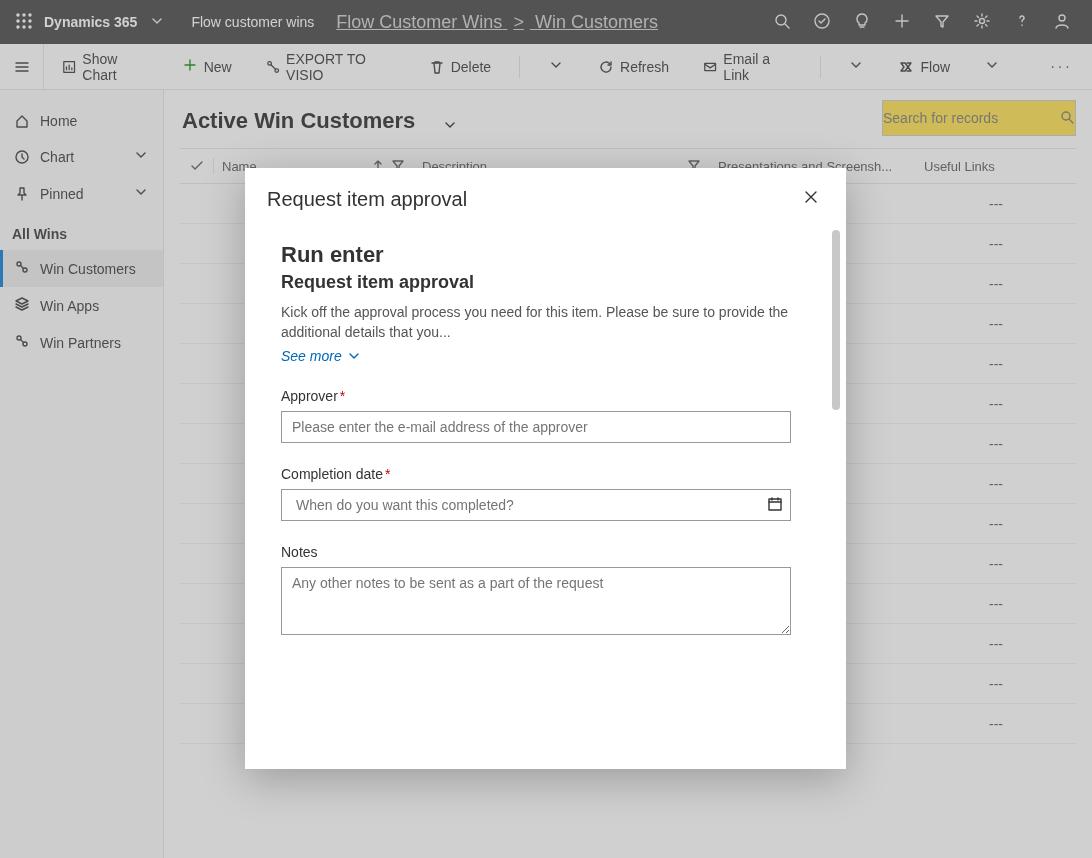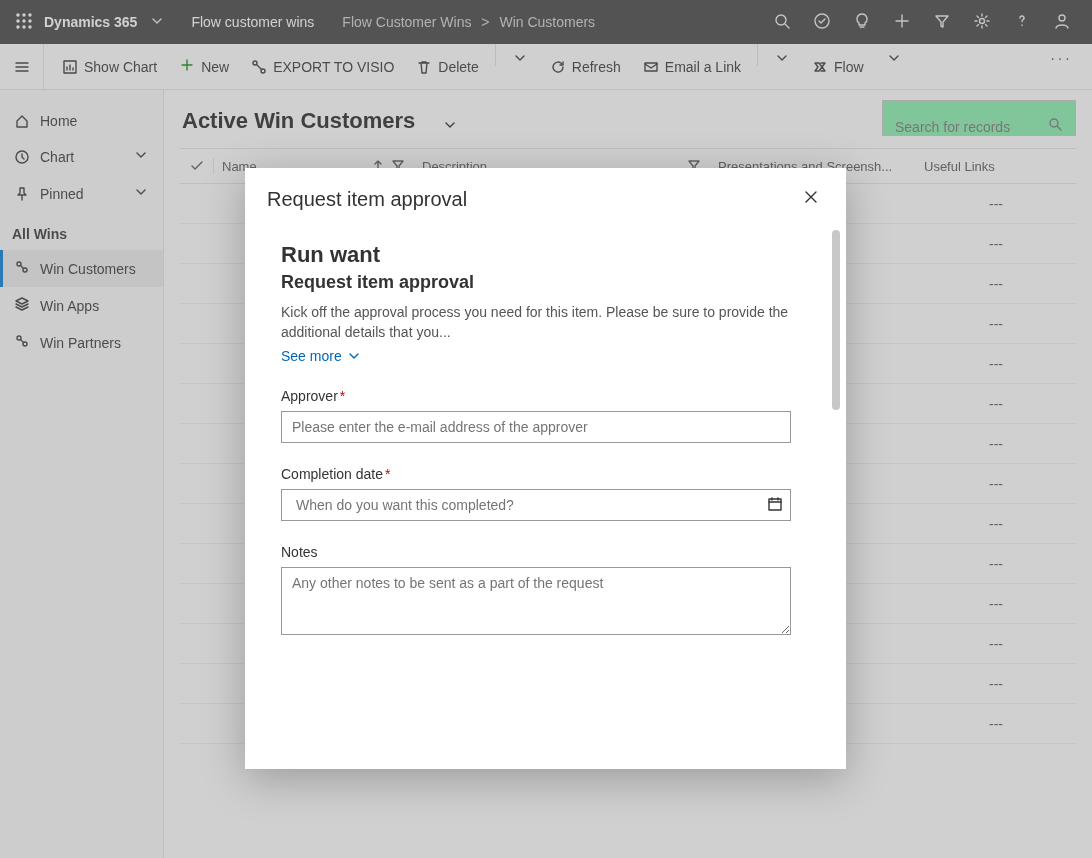--- a/index.html
+++ b/index.html
@@ -4,51 +4,51 @@
 <style>
   * { box-sizing: border-box; margin: 0; padding: 0; font-family: 'Segoe UI', Tahoma, sans-serif; }
   body { width: 1092px; height: 858px; overflow: hidden; position: relative; background: #fff; color: #333; }
 
   
   .topbar { background: #404040; color: #fff; height: 44px; display: flex; align-items: center; padding: 0 10px; font-size: 14px; }
   .topbar .waffle { width: 28px; text-align: center; }
   .topbar .brand { font-weight: 600; margin-left: 6px; margin-right: 4px; }
   .topbar .chev { margin: 0 8px; opacity: .9; }
   .topbar .appname { margin-left: 18px; }
-  .topbar .bc { margin-left: 28px; color: #d0d0d0; font-size: 14px; }
+  .topbar .bc { margin-left: 22px; color: #d0d0d0; font-size: 18px; text-decoration: underline; }
   .topbar .bc .sep { margin: 0 6px; color: #d0d0d0; }
   .topbar .spacer { flex: 1; }
   .topbar .ticon { width: 40px; text-align: center; opacity: .9; }
   .topbar svg { stroke: #fff; fill: none; }
 
   
   .row2 { display: flex; border-bottom: 1px solid #e5e5e5; height: 46px; }
   .hamburger { width: 44px; display: flex; align-items: center; justify-content: center; border-right: 1px solid #e5e5e5; }
-  .cmdbar { flex: 1; display: flex; padding: 0 8px; gap: 2px; }
+  .cmdbar { flex: 1; display: flex; align-items: center; padding: 0 8px; gap: 14px; }
   .cmd { display: flex; align-items: center; gap: 6px; padding: 6px 10px; font-size: 14px; color: #333; cursor: pointer; }
   .cmd svg { stroke: #666; }
   .cmd .plus svg { stroke: #0b8a0b; }
   .cmd-div { width: 1px; height: 22px; background: #e0e0e0; margin: 0 4px; }
   .cmd-chev { padding: 6px 10px; }
   .cmdbar .spacer { flex: 1; }
   .more-dots { padding: 6px 12px; letter-spacing: 2px; color: #666; }
 
   
   .content { display: flex; height: calc(858px - 44px - 46px); }
   .sidenav { width: 196px; border-right: 1px solid #e5e5e5; background: #fbfbfb; padding-top: 14px; font-size: 14px; }
   .nav-item { display: flex; align-items: center; gap: 10px; padding: 9px 14px; color: #333; cursor: pointer; }
   .nav-item .chev { margin-left: auto; }
   .nav-section { padding: 14px 12px 8px; font-weight: 600; font-size: 14px; }
   .nav-sub { display: flex; align-items: center; gap: 10px; padding: 9px 14px 9px 14px; cursor: pointer; }
   .nav-sub.active { background: #ededed; position: relative; }
   .nav-sub.active::before { content: ''; position: absolute; left: 0; top: 0; bottom: 0; width: 3px; background: #0078d4; }
 
   .main { flex: 1; padding: 14px 16px 0 16px; position: relative; }
   .view-title { display: flex; align-items: flex-end; gap: 26px; font-size: 22px; font-weight: 600; color: #222; margin: 4px 0 14px 2px; }
-  .searchbox { position: absolute; right: 16px; top: 10px; width: 194px; height: 36px; border: 1px solid #c8c8c8; display: flex; align-items: flex-end; padding: 0 12px; color: #777; font-size: 14px; background: #86efac; }
+  .searchbox { position: absolute; right: 16px; top: 10px; width: 194px; height: 36px; border: 1px solid #c8c8c8; display: flex; align-items: center; padding: 0 0; color: #777; font-size: 14px; background: #fde047; }
   .searchbox .sicon { margin-left: auto; }
 
   .grid-head { display: flex; align-items: center; border-top: 1px solid #e5e5e5; border-bottom: 1px solid #e5e5e5; height: 36px; font-size: 13px; color: #555; }
   .gh { display: flex; align-items: center; gap: 6px; padding: 0 8px; }
   .gh.check { width: 34px; justify-content: center; border-right: 1px solid #e5e5e5; }
   .gh.name { width: 200px; }
   .gh.desc { width: 296px; }
   .gh.pres { width: 206px; }
   .gh.links { width: 160px; }
   .gh .sort { margin-left: auto; display: flex; gap: 4px; }
@@ -67,21 +67,21 @@
   
   .modal { position: absolute; left: 245px; top: 168px; width: 601px; height: 601px; background: #fff; box-shadow: 0 10px 40px rgba(0,0,0,.25); display: flex; flex-direction: column; }
   .modal-head { display: flex; align-items: center; padding: 16px 22px; }
   .modal-head h2 { font-size: 20px; font-weight: 400; color: #333; }
   .modal-head .close { margin-left: auto; cursor: pointer; padding: 4px; }
   .modal-body { padding: 6px 22px 0 36px; position: relative; }
   .modal-body .scroll-track { position: absolute; right: 6px; top: 0; width: 8px; height: 180px; background: #c8c8c8; border-radius: 4px; }
   .runflow-title { font-size: 22px; font-weight: 600; margin-top: 6px; }
   .runflow-sub { font-size: 18px; font-weight: 600; margin-top: 4px; }
   .runflow-desc { font-size: 14px; color: #555; margin-top: 10px; max-width: 510px; line-height: 1.4; }
-  .see-more { display: inline-flex; align-items: center; gap: 4px; color: #0067b8; font-size: 14px; margin-top: 6px; cursor: pointer; }
+  .see-more { display: inline-flex; align-items: center; gap: 4px; color: #0067b8; font-size: 14px; margin-top: 6px; cursor: pointer; font-style: italic; }
   .field { margin-top: 22px; max-width: 510px; }
   .field label { font-size: 14px; color: #333; }
   .field .req { color: #c60000; margin-left: 2px; }
   .field input, .field textarea { width: 100%; border: 1px solid #999; padding: 7px 10px; font-size: 14px; color: #0f766e; margin-top: 6px; font-family: inherit; }
   .field textarea { height: 68px; resize: both; }
   .date-wrap { position: relative; }
   .date-wrap input { padding-left: 14px; }
   .date-wrap .cal { position: absolute; right: 8px; top: 50%; transform: translateY(-30%); }
 
   svg.i { width: 16px; height: 16px; stroke-width: 1.4; stroke-linecap: round; stroke-linejoin: round; fill: none; stroke: currentColor; }
@@ -423,21 +423,21 @@
 
 <div class="modal">
   <div class="modal-head">
     <h2>Request item approval</h2>
     <span class="close"><svg class="i i18" viewBox="0 0 18 18" stroke="#444">
           <path d="M4 4l10 10M14 4L4 14"></path>
         </svg></span>
   </div>
   <div class="modal-body">
     <div class="scroll-track"></div>
-    <div class="runflow-title">Run want</div>
+    <div class="runflow-title">Run enter</div>
     <div class="runflow-sub">Request item approval</div>
     <div class="runflow-desc">Kick off the approval process you need for this item. Please be sure to provide the additional details that you...</div>
     <div class="see-more">
       <span>See more</span>
       <svg class="i" viewBox="0 0 16 16" stroke="#0067b8">
           <path d="M4 6l4 4 4-4"></path>
         </svg>
     </div>
 
     <div class="field">

